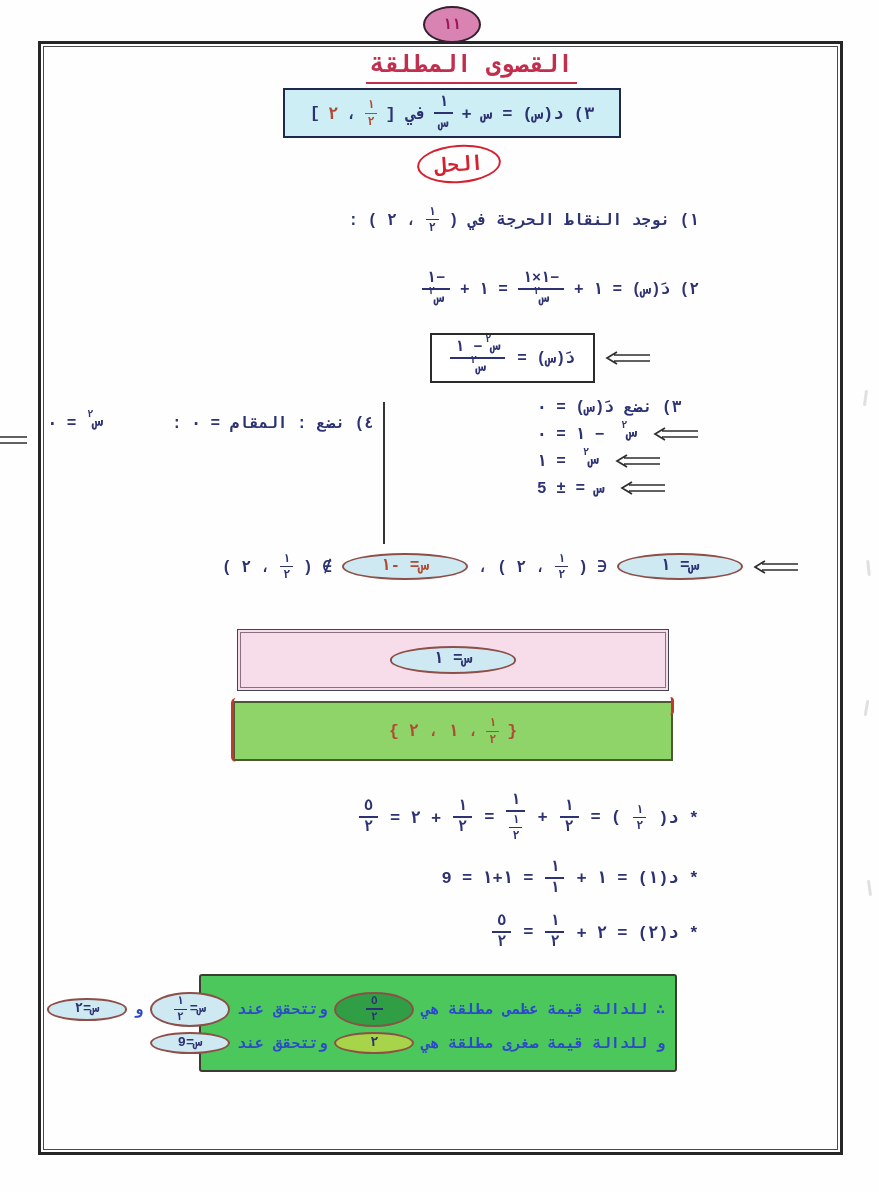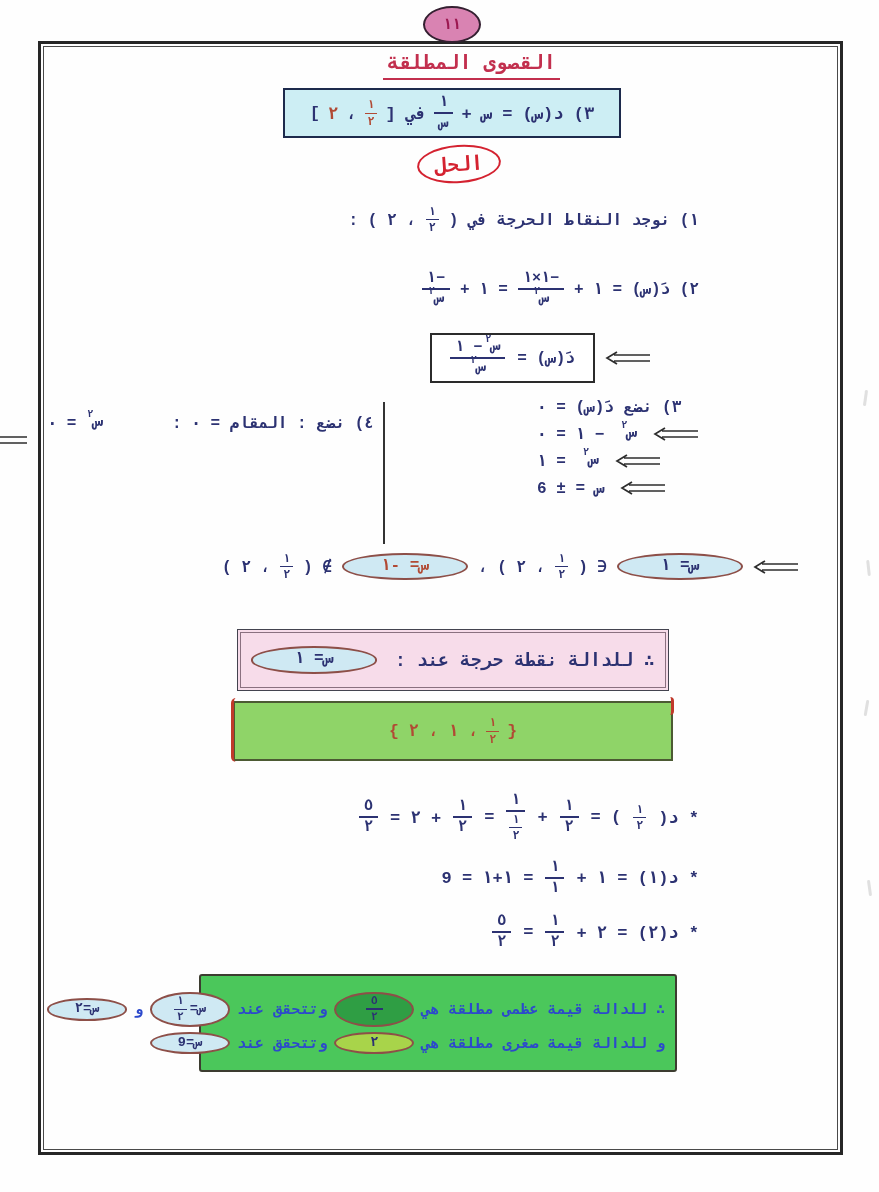--- a/index.html
+++ b/index.html
@@ -28,21 +28,21 @@
   .darrow svg{display:block;}
   .oval{display:inline-flex;direction:rtl;align-items:center;justify-content:center;gap:3px;
         min-width:96px;padding:2px 13px;border:2px solid #8d4f48;border-radius:50%;
         background:#cfe9f3;font-size:16px;line-height:1.2;}
   .oval .frac{font-size:12px;}
   .oval.oval-green{background:#2f9e44;min-width:46px;padding:1px 10px;}
   .oval.oval-lime{background:#a8d44a;min-width:46px;padding:1px 10px;}
   .mathbox{border:2px solid #2b2b2b;padding:4px 18px;display:inline-flex;direction:rtl;align-items:center;gap:12px;background:#fff;}
   
   .title-wrap{position:absolute;top:50px;left:0;right:0;text-align:center;transform:translateX(14px);}
-  .title-wrap span{display:inline-block;color:#c22f4e;font-size:20px;border-bottom:2px solid #c22f4e;padding:0 4px 3px;margin-left:36px;}
+  .title-wrap span{display:inline-block;color:#c22f4e;font-size:24px;border-bottom:2px solid #c22f4e;padding:0 4px 3px;margin-left:36px;}
   .problem-box{position:absolute;left:283px;top:88px;width:338px;height:50px;background:#cdeef4;
                border:2px solid #1d2a4c;box-sizing:border-box;display:flex;justify-content:center;font-size:17px;}
   .problem-box .mline{gap:8px;}
   .sol{position:absolute;left:417px;top:145px;width:84px;height:38px;border:2.5px solid #d42230;border-radius:50%;
        transform:rotate(-4deg);display:flex;align-items:center;justify-content:center;
        color:#d42230;font-size:20px;box-sizing:border-box;}
   .step1{position:absolute;top:205px;right:180px;font-size:16px;}
   .step2{position:absolute;top:270px;right:180px;font-size:16px;}
   .derivrow{position:absolute;top:333px;right:228px;font-size:16px;}
   .divider{position:absolute;left:383px;top:402px;height:142px;border-left:2px solid #333;}
@@ -221,21 +221,21 @@
           <sup>٢</sup>
         </span>
         <span class="seg">= ١</span>
       </div>
     <div class="mline">
         <span class="darrow">
           <svg width="46" height="14" viewBox="0 0 46 14">
             <path d="M9 4 H45 M9 10 H45 M12 1 L2 7 L12 13" stroke="#2e2e2e" stroke-width="1.7" fill="none" stroke-linejoin="miter"></path>
           </svg>
         </span>
-        <span class="seg">س = ± 6</span>
+        <span class="seg">س = ± 5</span>
       </div>
   </div>
 
   <div class="step4">
     <div class="mline">
         <span class="seg">٤) نضع : المقام = ٠ :</span>
       </div>
     <div class="mline r2">
         <span class="pow">
           <span>س</span>
@@ -294,21 +294,20 @@
         </span>
         <span class="den">
           <span class="seg">٢</span>
         </span>
       </span>
       <span class="seg">، ٢ )</span>
     </div>
 
   <div class="pinkbox">
     <div class="pinkbox-in mline">
-        <span class="seg">∴ للدالة نقطة حرجة عند :</span>
         <span class="oval">
           <span class="seg">س= ١</span>
         </span>
       </div>
   </div>
 
   <div class="setbox">
       <span class="seg red">{</span>
       <span class="frac small red">
         <span class="num">

